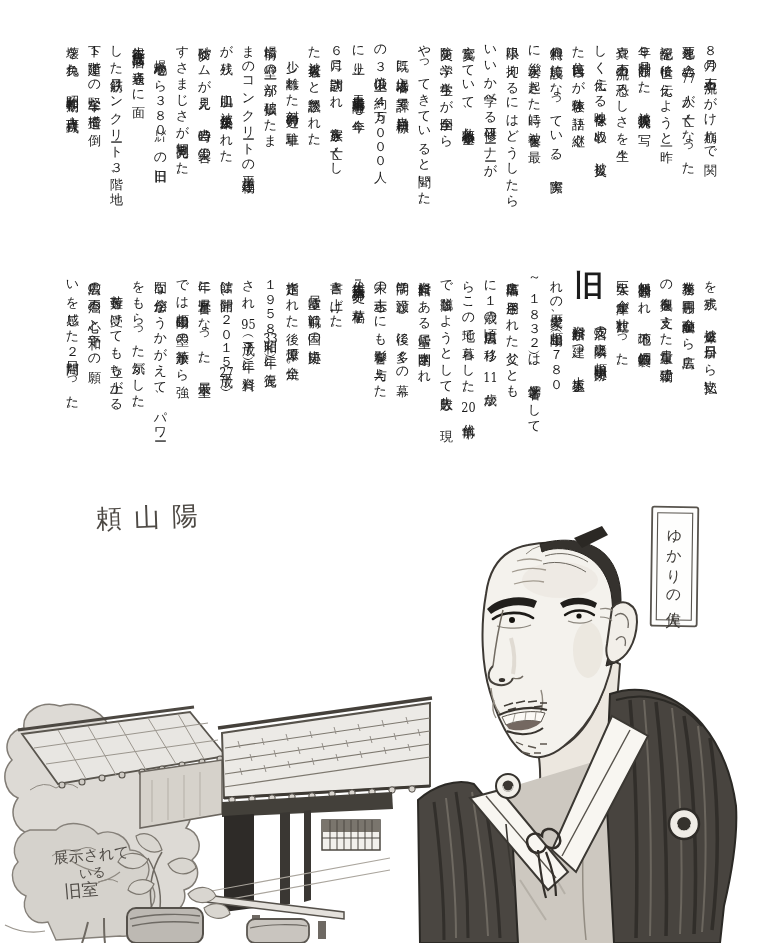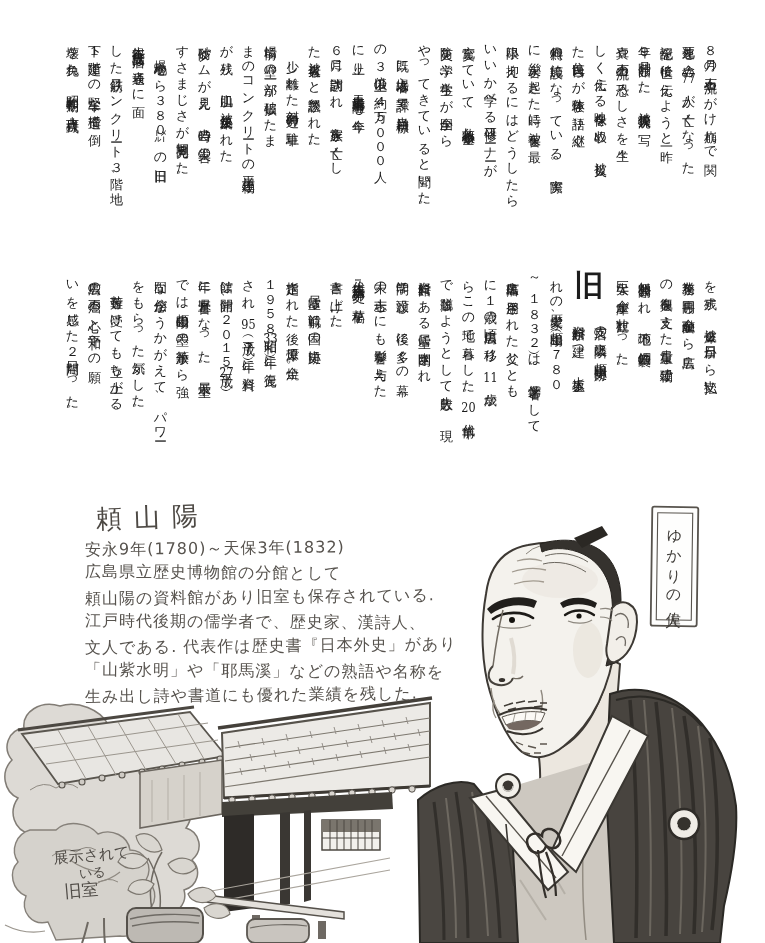--- a/index.html
+++ b/index.html
@@ -288,30 +288,20 @@
     </g>
 
     <g>
       <rect x="651.5" y="507" width="46" height="119" rx="2" fill="#fefefd" stroke="#57534d" stroke-width="1.8" transform="rotate(0.8 674 566)"></rect>
       <rect x="657" y="513" width="35" height="107" fill="none" stroke="#57534d" stroke-width="1.1" transform="rotate(0.8 674 566)"></rect>
     </g>
   </svg>
 
   <div class="hand hand-title">頼山陽</div>
 
-  <div class="hand hand-lines">
-      <div class="hand-line">安永9年(1780)～天保3年(1832)</div>
-      <div class="hand-line">広島県立歴史博物館の分館として</div>
-      <div class="hand-line">頼山陽の資料館があり旧室も保存されている.</div>
-      <div class="hand-line">江戸時代後期の儒学者で、歴史家、漢詩人、</div>
-      <div class="hand-line">文人である. 代表作は歴史書『日本外史」があり</div>
-      <div class="hand-line">「山紫水明」や「耶馬溪」などの熟語や名称を</div>
-      <div class="hand-line">生み出し詩や書道にも優れた業績を残した.</div>
-      <div class="hand-line"></div>
-    </div>
 
   <div class="hand banner-text">ゆかりの偉人</div>
 
   <div class="hand sketch-label">
       <div class="slabel-line">展示されて</div>
       <div class="slabel-line">いる</div>
       <div class="slabel-line">旧室</div>
     </div>
 </div>
 

